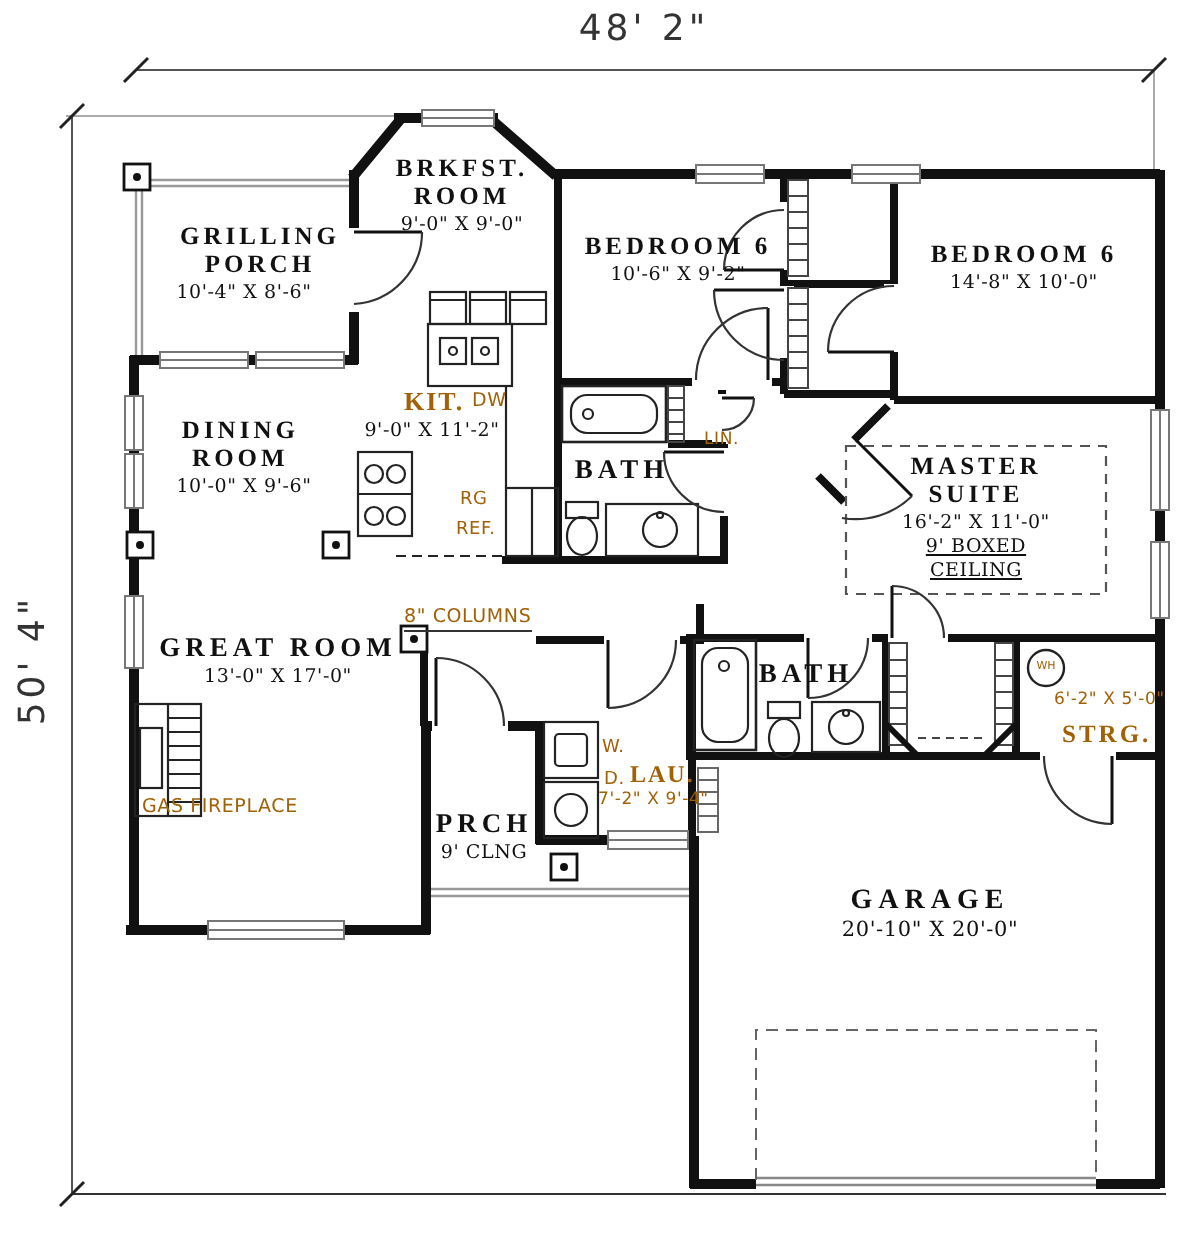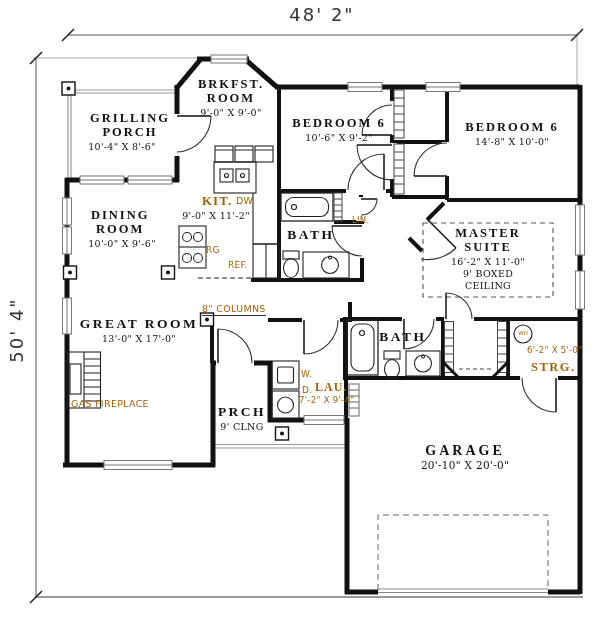--- a/index.html
+++ b/index.html
@@ -5,21 +5,21 @@
   html,body{margin:0;padding:0;background:#fff;}
   .plan{position:relative;width:600px;height:617px;background:#fff;overflow:hidden;
         font-family:"Liberation Serif",serif;color:#111;}
   .plan svg{position:absolute;left:0;top:0;}
   
   .lbl{position:absolute;text-align:center;transform:translateX(-50%);color:#111;}
   .lbl .nm{display:block;font:700 12.5px/1.1 "Liberation Serif",serif;letter-spacing:2px;}
   .lbl .nm.big{font-size:14px;letter-spacing:3px;}
   .lbl .nm.mid{font-size:13.5px;letter-spacing:2.5px;}
   .lbl .dm{display:block;font:9.5px/1.25 "DejaVu Serif",serif;letter-spacing:.3px;margin-top:1px;white-space:nowrap;}
-  .lbl .dm.wrap{white-space:normal;}
+  .lbl .dm.wrap{white-space:normal;text-decoration:underline;}
   .nowrap{white-space:nowrap;}
   .w88{width:88px;margin-left:16px;} .w76{width:76px;} .w64{width:64px;} .w92{width:92px;} .w72{width:72px;margin-left:auto;margin-right:auto;}
   
   .sm{position:absolute;font:9.5px/1 "DejaVu Sans",sans-serif;color:#a16207;white-space:nowrap;letter-spacing:.3px;}
   .sm.bold{font:700 12px/1 "Liberation Serif",serif;letter-spacing:1px;}
   .sm.strg{font:700 12.5px/1 "Liberation Serif",serif;letter-spacing:1.5px;margin-top:32px;}
   .sm.tiny{font-size:5.5px;transform:translate(-50%,-50%);letter-spacing:0;}
   .sm.underl{border-bottom:1px solid #333;padding-bottom:1px;}
   .dimtop{position:absolute;transform:translateX(-50%);font:18px/1 "DejaVu Sans",sans-serif;letter-spacing:2px;color:#333;}
   .dimleft{position:absolute;transform:translate(-50%,-50%) rotate(-90deg);font:18px/1 "DejaVu Sans",sans-serif;letter-spacing:2px;color:#333;white-space:nowrap;}
@@ -266,16 +266,16 @@
   <div class="sm" style="left:527px;top:346px;font-size:8.5px;">6'-2" X 5'-0"</div>
   <div class="sm tiny" style="left:523px;top:334px;">WH</div>
   <div class="lbl" style="left:242px;top:405px;">
     <span class="nm mid">PRCH</span>
     <span class="dm">9' CLNG</span>
   </div>
   <div class="lbl" style="left:465px;top:443px;">
     <span class="nm big nowrap">GARAGE</span>
     <span class="dm" style="font-size:10.5px;">20'-10" X 20'-0"</span>
   </div>
-  <div class="sm" style="left:206px;top:246px;font-size:9px;">RG</div>
+  <div class="sm" style="left:206px;top:246px;font-size:9px;padding-left:24px;">RG</div>
   <div class="sm" style="left:228px;top:261px;font-size:9px;">REF.</div>
 
 </div>
 
 </body></html>

